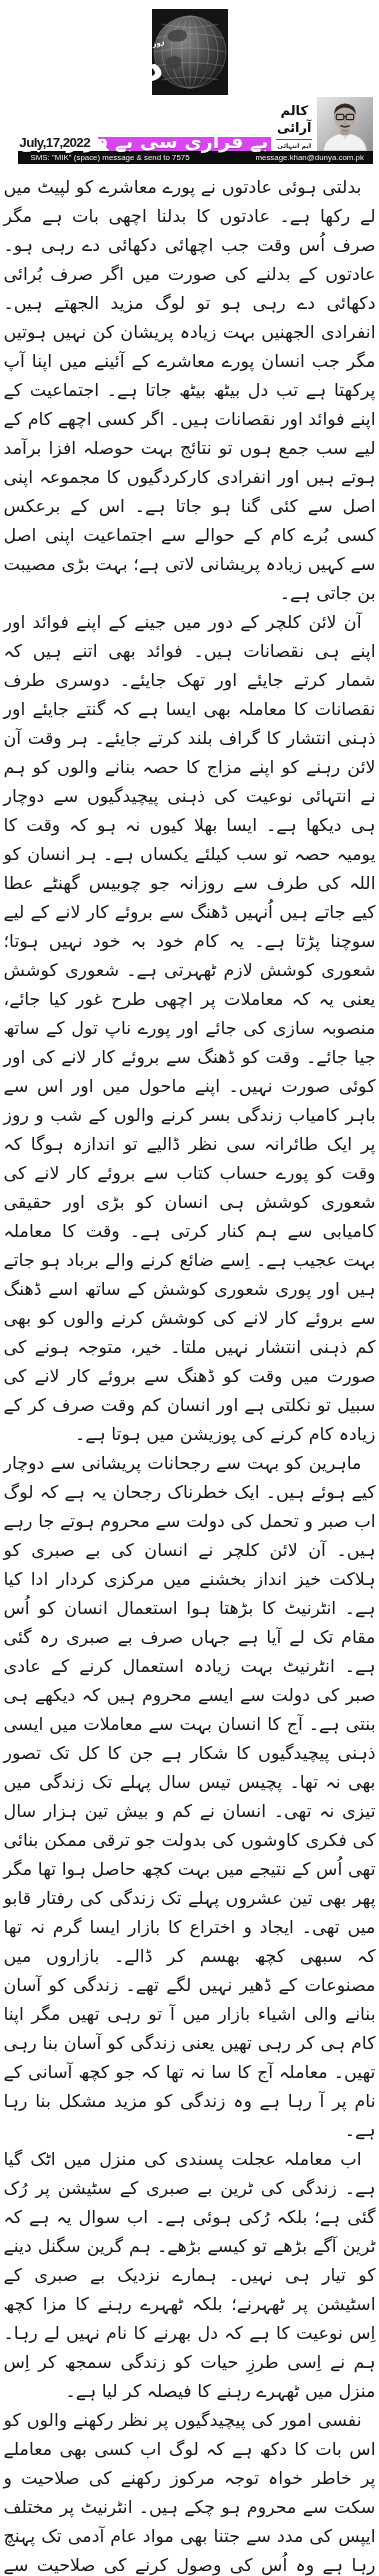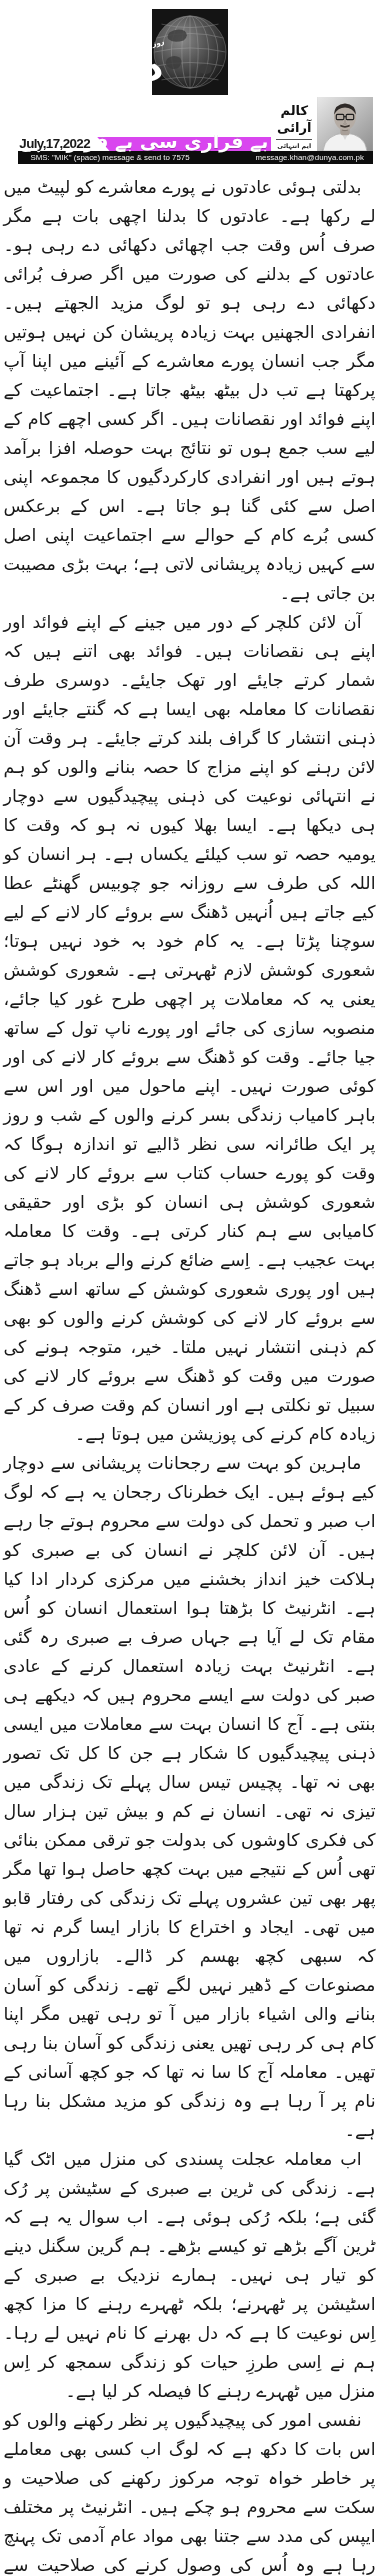--- a/index.html
+++ b/index.html
@@ -59,21 +59,21 @@
   }
   .date-flag {
     position: absolute;
     left: 0;
     bottom: 0;
     width: 92px;
     height: 15.8px;
     background: #ffffff;
     clip-path: polygon(0 0, 85% 0, 100% 100%, 0 100%);
     display: flex;
-    align-items: center;
+    align-items: flex-start;
   }
   .date-flag span {
     font-size: 13.4px;
     font-weight: bold;
     color: #1a1a1a;
     padding-left: 1.8px;
     letter-spacing: -0.6px;
     font-family: "Liberation Sans", sans-serif;
   }
   .author-box {

